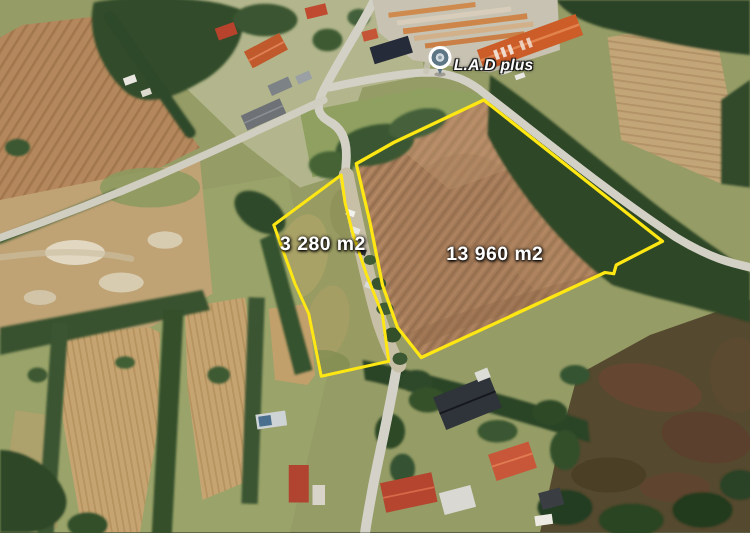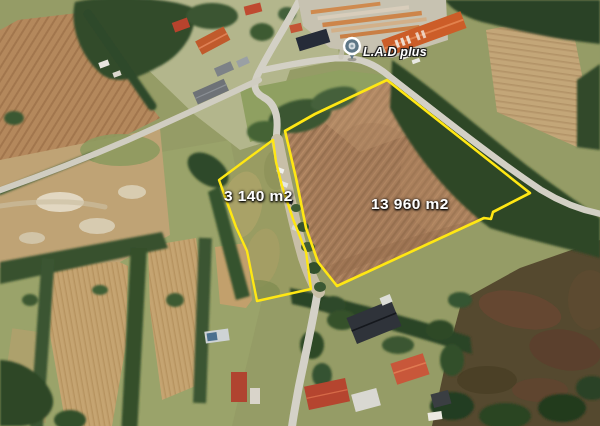--- a/index.html
+++ b/index.html
@@ -10,21 +10,21 @@
   .stage svg{position:absolute;left:0;top:0;display:block;}
   .outline{stroke:var(--parcel-outline,#ffe713);fill:none;stroke-linejoin:round;}
   .pin-body{fill:var(--pin-color,#5d7686);}
   .parcel-label{
     position:absolute;color:var(--label-text,#ffffff);
     font-size:15.5px;font-weight:600;letter-spacing:.4px;line-height:1;
     text-shadow:0 1px 2px rgba(0,0,0,.95),0 0 3px rgba(0,0,0,.75),1px 1px 3px rgba(0,0,0,.85);
     white-space:nowrap;z-index:5;
   }
   #label-small{left:224px;top:188px;}
-  #label-large{left:371px;top:196px;text-align:right;}
+  #label-large{left:357px;top:196px;text-align:right;}
   .pin-label{
     position:absolute;left:363px;top:46px;color:var(--label-text,#ffffff);
     font-size:12.5px;font-weight:700;letter-spacing:.2px;line-height:1;white-space:nowrap;z-index:5;
     text-shadow:-1px -1px 0 rgba(25,25,25,.9),1px -1px 0 rgba(25,25,25,.9),
                 -1px 1px 0 rgba(25,25,25,.9),1px 1px 0 rgba(25,25,25,.9),0 0 3px #000;
     font-style:italic;
   }
 </style>
 </head>
 <body>
@@ -269,16 +269,16 @@
 
   <g transform="translate(352,46)" style="cursor:pointer">
     <ellipse cx="0" cy="13.5" rx="4.5" ry="1.8" fill="rgba(0,0,0,.25)"></ellipse>
     <path class="pin-body" d="M-3.6,5.2 C-2.2,8.8 -1.2,11 0,13.5 C1.2,11 2.2,8.8 3.6,5.2 Z"></path>
     <circle class="pin-body" r="8" stroke="#ffffff" stroke-width="2.4"></circle>
     <circle r="3.4" fill="#d6dde2"></circle>
     <circle r="1.6" fill="#8da0ab"></circle>
   </g>
 </svg>
 
-<div class="parcel-label" id="label-small">3 140 m2</div>
+<div class="parcel-label" id="label-small">3 280 m2</div>
 <div class="parcel-label" id="label-large">13 960 m2</div>
 <div class="pin-label">L.A.D plus</div>
 </div>
 
 </body></html>

